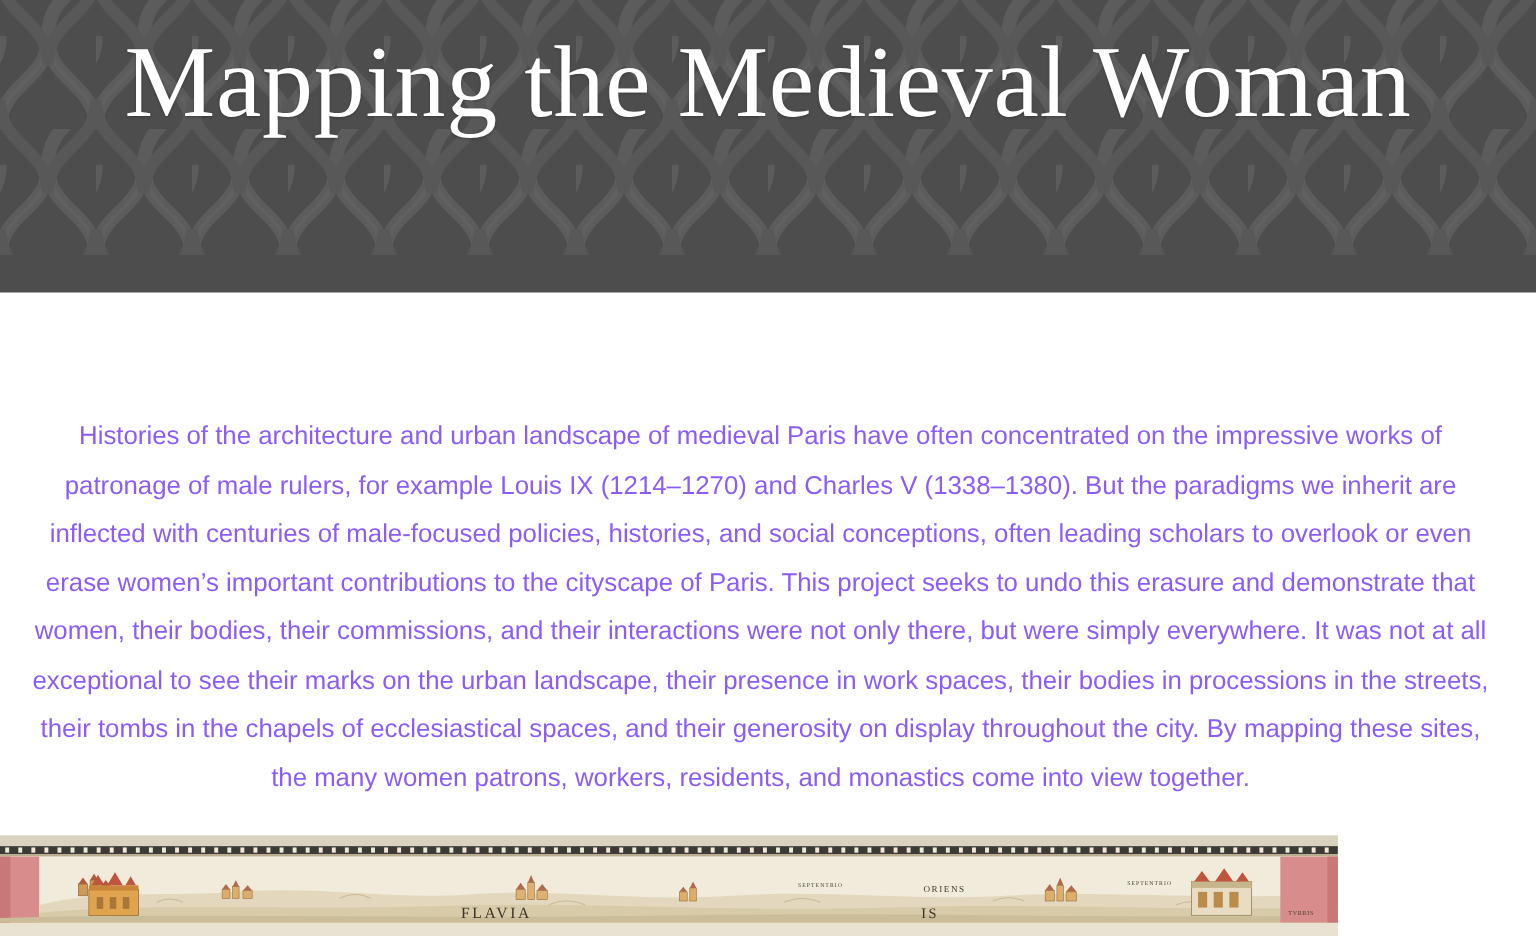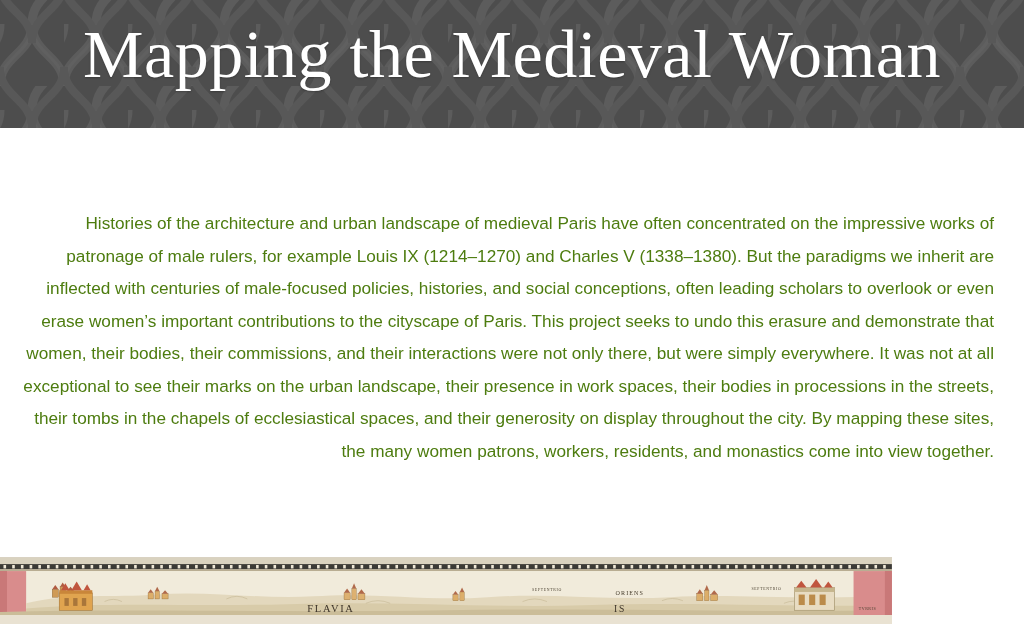--- a/index.html
+++ b/index.html
@@ -11,21 +11,21 @@
     height: 624px;
     overflow: hidden;
     background: #ffffff;
     font-family: "Liberation Sans", sans-serif;
   }
 
   
   .header-banner {
     position: relative;
     width: 1024px;
-    height: 128px;
+    height: 195px;
     background-color: #4d4d4d;
     overflow: hidden;
   }
   
   .header-pattern {
     position: absolute;
     inset: 0;
     opacity: 1;
   }
   .header-title {
@@ -42,25 +42,25 @@
     line-height: 1.25;
     white-space: nowrap;
     text-shadow: 0 1px 2px rgba(0,0,0,0.25);
   }
 
   
   .content {
     padding: 62px 30px 0 20px;
   }
   .intro-paragraph {
-    color: #4d7c0f;
+    color: #8b5cf6;
     font-size: 17.2px;
     line-height: 32.5px;
     max-width: 980px;
-    text-align: right;
+    text-align: center;
     font-family: "Liberation Sans", sans-serif;
   }
 
   
   .map-strip {
     position: absolute;
     left: 0;
     bottom: 0;
     width: 892px;
     height: 66px;

